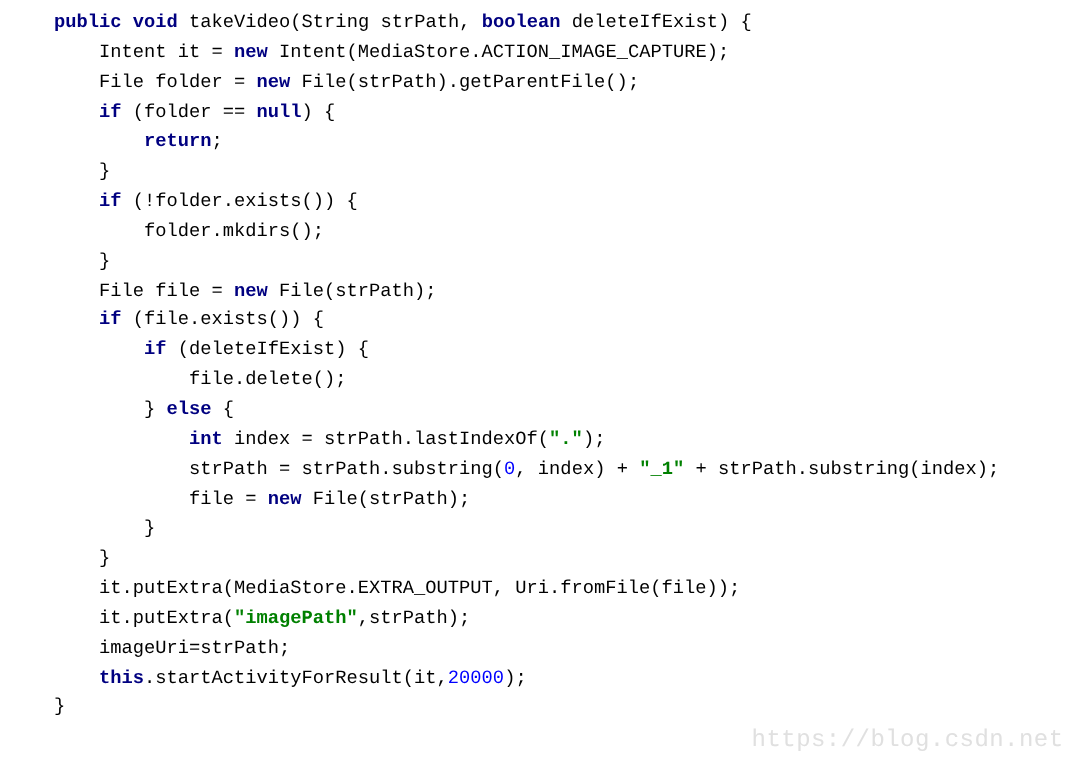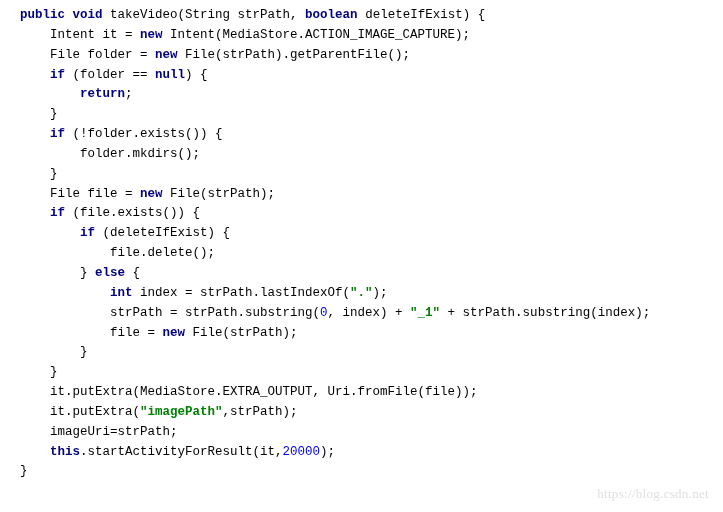--- a/index.html
+++ b/index.html
@@ -5,36 +5,36 @@
   html, body {
     margin: 0;
     padding: 0;
     width: 723px;
     height: 512px;
     background: #ffffff;
     overflow: hidden;
   }
   pre.code {
     margin: 0;
-    padding: 6px 0 6px 20px;
+    padding: 6px 0 6px 36px;
     font-family: Consolas, "Courier New", monospace;
     font-size: 12.5px;
     line-height: 19.85px;
     white-space: pre;
     color: #000;
   }
   pre.code .kw   { color: #000080; font-weight: bold; }
   pre.code .str  { color: #008000; font-weight: bold; }
   pre.code .num  { color: #0000ff; }
   .watermark {
     position: absolute;
     right: 14px;
     bottom: 10px;
-    font-family: Liberation Serif, serif;
-    font-size: 13px;
+    font-family: Liberation Mono, monospace;
+    font-size: 16px;
     color: #e0e0e0;
     letter-spacing: .3px;
     user-select: none;
     pointer-events: none;
   }
 </style>
 </head>
 <body>
 
 <pre class="code"><span><span class="kw">public</span> <span class="kw">void</span> <span>takeVideo</span><span>(String strPath, </span><span class="kw">boolean</span><span> deleteIfExist) {</span></span>

